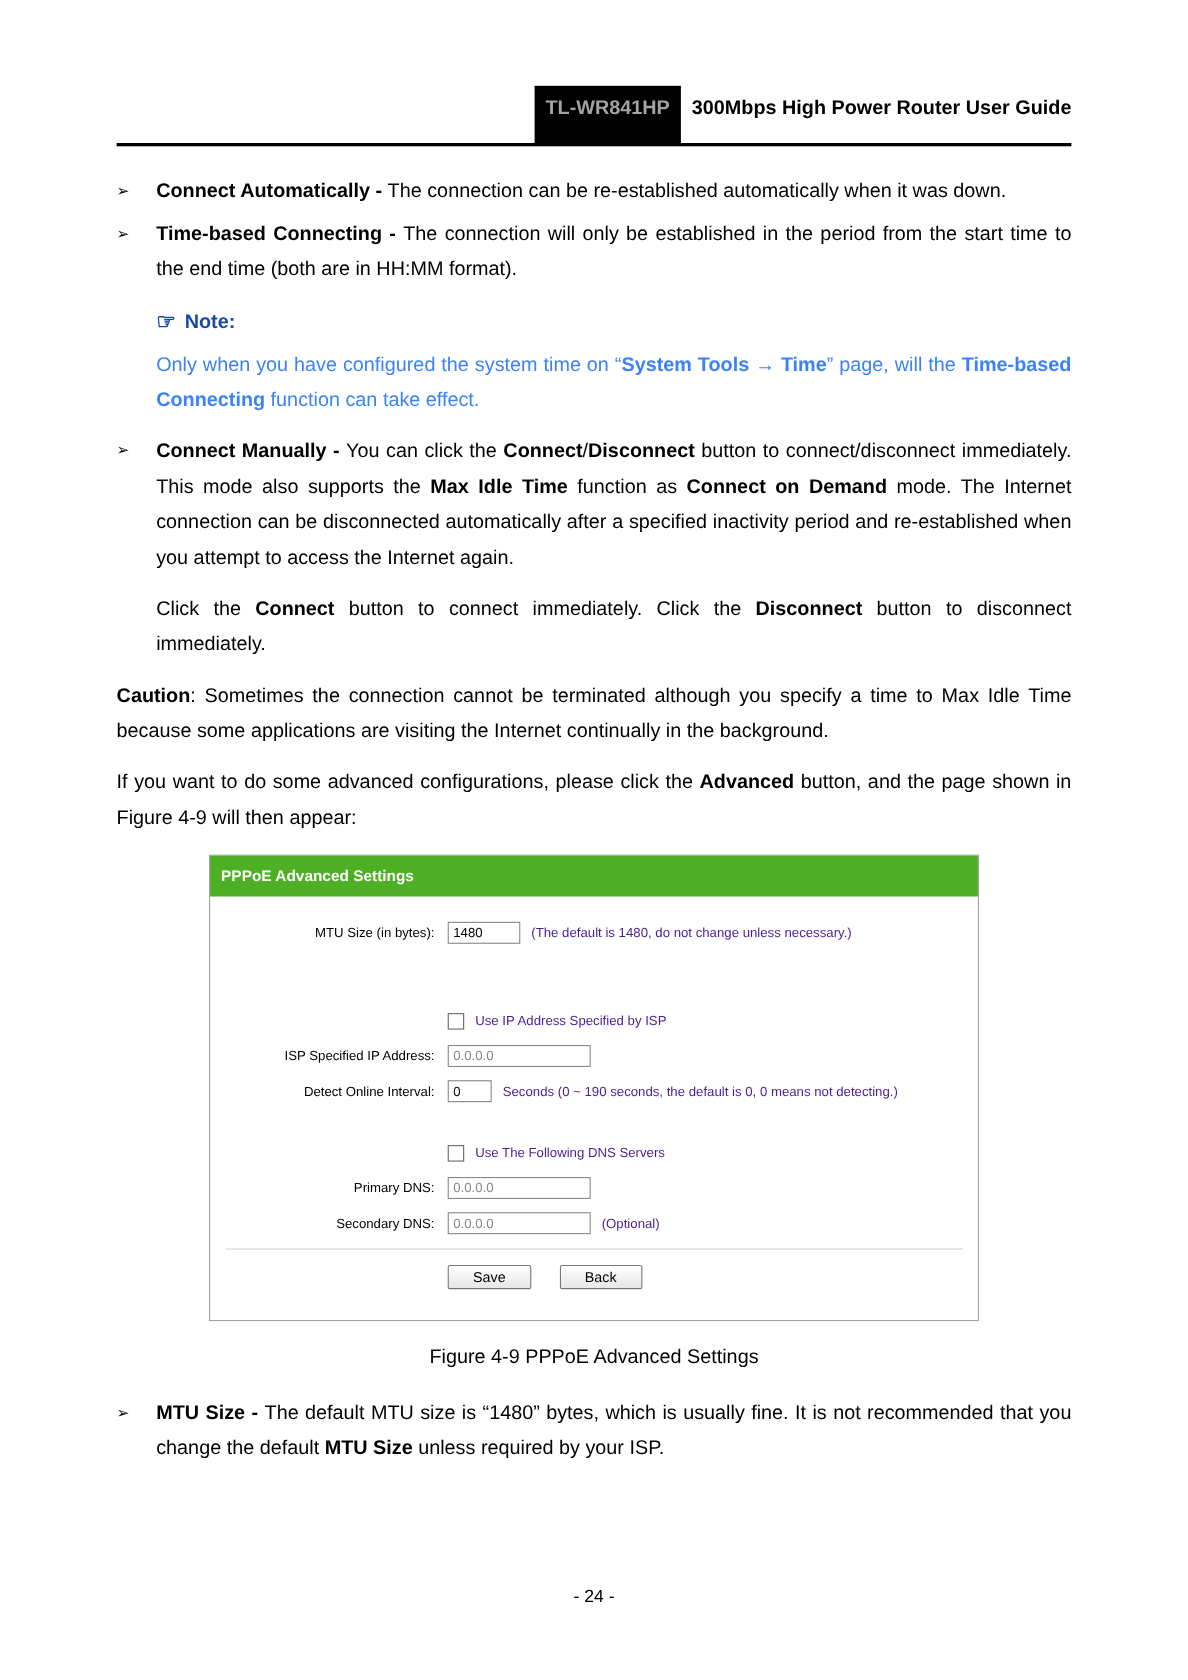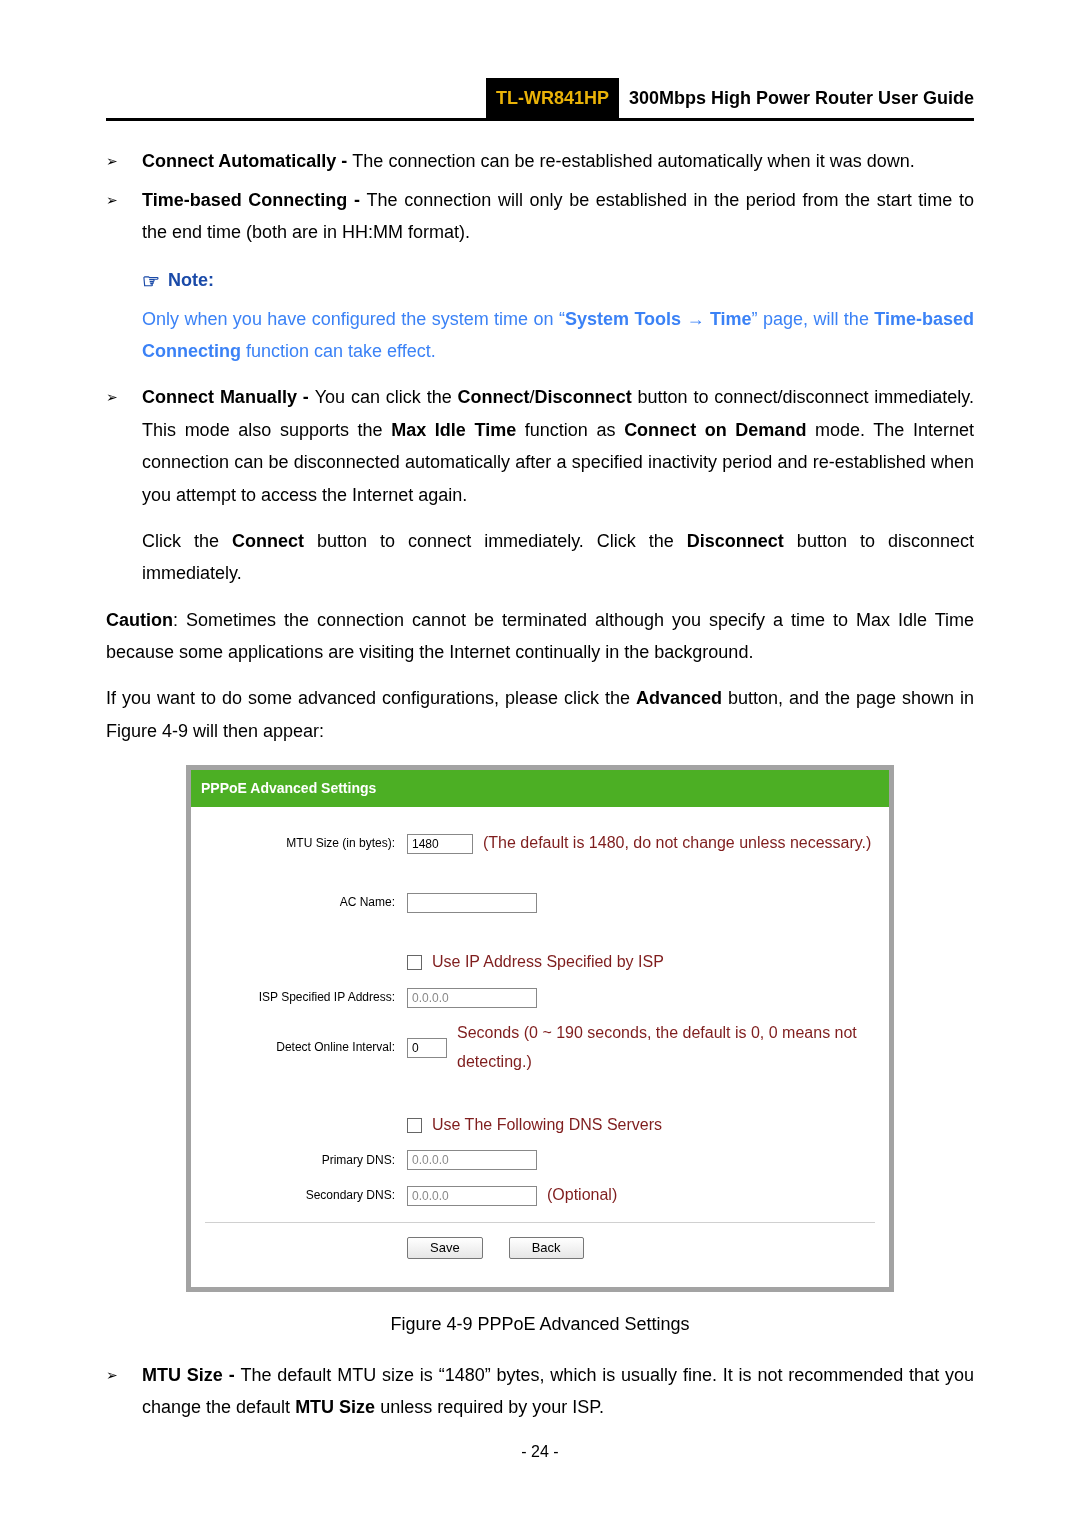--- a/index.html
+++ b/index.html
@@ -16,29 +16,29 @@
   .page { padding: 78px 106px 0 106px; }
   .header-line {
     display: flex;
     align-items: stretch;
     border-bottom: 3px solid #000;
     margin-bottom: 24px;
   }
   .hl-left { flex: 1; }
   .hl-model {
     background: #000;
-    color: #eab308;
+    color: #a3a3a3;
     font-weight: bold;
     padding: 4px 10px;
     font-size: 18px;
     text-align: right;
   }
   .hl-title {
     font-weight: bold;
-    padding: 4px 0 4px 10px;
+    padding: 4px 0 16px 10px;
     font-size: 18px;
   }
   .bullet-block { display: flex; margin: 6px 0 6px 0; }
   .bullet-mark {
     width: 36px;
     flex: 0 0 36px;
     font-size: 14px;
     padding-top: 4px;
     font-family: "Segoe UI Symbol", Arial;
   }
@@ -48,21 +48,21 @@
   .note-header { color: #1a4aa8; font-weight: bold; display: flex; align-items: center; gap: 8px; margin-bottom: 4px; }
   .note-icon { font-size: 20px; }
   .note-body { color: #3b82f6; text-align: justify; }
   .plain-para { text-align: justify; margin: 14px 0; }
   .indent-para { margin-left: 36px; text-align: justify; margin-top: 14px; margin-bottom: 14px; }
 
   
   .shot {
     width: 698px;
     margin: 18px auto 0 auto;
-    border: 5px solid #a3a3a3;
+    border: 1px solid #a3a3a3;
     font-size: 13px;
     color: #000;
   }
   .shot-titlebar {
     background: #4caf24;
     color: #fff;
     font-weight: bold;
     padding: 6px 10px;
     font-size: 14px;
   }
@@ -72,21 +72,21 @@
   .row .ctl { display: flex; align-items: center; gap: 10px; flex: 1; }
   .txtin {
     border: 1px solid #888;
     height: 20px;
     padding: 1px 4px;
     font-size: 12px;
     box-sizing: border-box;
     background: #fff;
   }
   .txtin.dis { color: #888; }
-  .hint { font-size: 16px; color: #7f1d1d; }
+  .hint { font-size: 12px; color: #4c1d95; }
   .chk {
     width: 13px;
     height: 13px;
     border: 1px solid #666;
     background: #fff;
   }
   .gap { height: 24px; }
   .btn {
     border: 1px solid #777;
     background: linear-gradient(#fff,#e6e6e6);
@@ -156,26 +156,20 @@
     <div class="shot-titlebar">PPPoE Advanced Settings</div>
     <div class="shot-body">
       <div class="row">
         <div class="lbl">MTU Size (in bytes):</div>
         <div class="ctl">
           <input class="txtin" style="width: 66px;" value="1480">
           <span class="hint">(The default is 1480, do not change unless necessary.)</span>
         </div>
       </div>
       <div class="gap"></div>
-      <div class="row">
-        <div class="lbl">AC Name:</div>
-        <div class="ctl">
-            <input class="txtin" style="width: 130px;">
-          </div>
-      </div>
       <div class="gap"></div>
       <div class="row">
         <div class="lbl"></div>
         <div class="ctl">
           <span class="chk"></span>
           <span class="hint">Use IP Address Specified by ISP</span>
         </div>
       </div>
       <div class="row">
         <div class="lbl">ISP Specified IP Address:</div>

